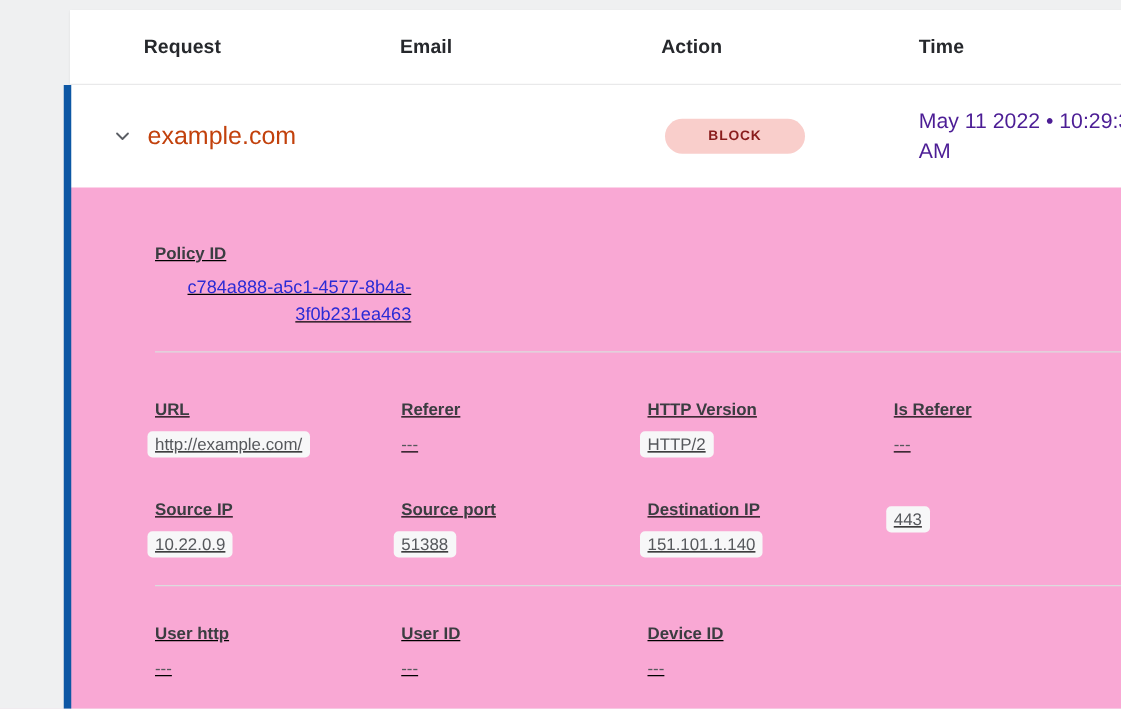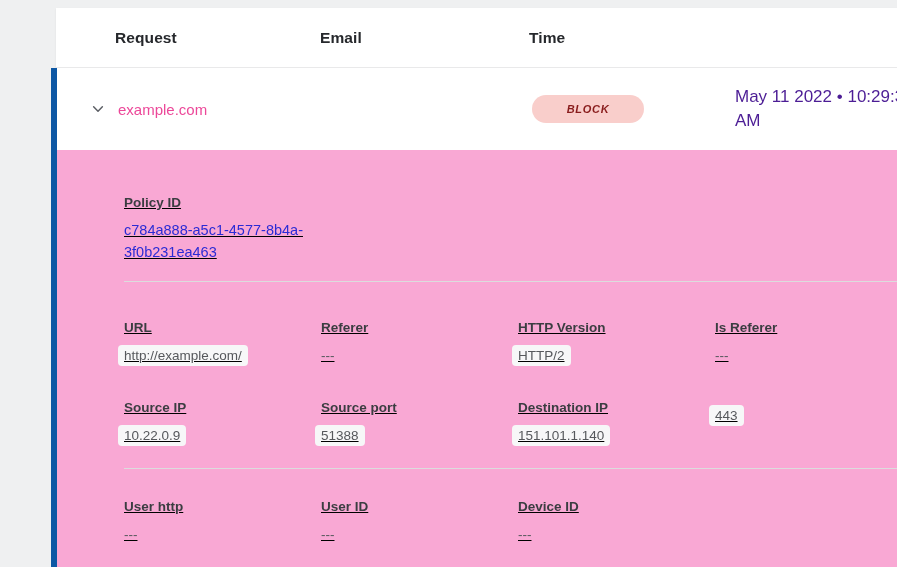--- a/index.html
+++ b/index.html
@@ -57,36 +57,35 @@
     cursor: pointer;
   }
   .request-cell { display: flex; align-items: center; gap: 12px; }
   .chevron {
     width: 16px; height: 16px;
     display: inline-flex; align-items: center; justify-content: center;
     color: #5b5e64;
     flex: 0 0 16px;
   }
   .domain {
-    font-size: 15px;
-    color: #ec4899;
+    font-size: 20px;
+    color: #c2410c;
   }
   .badge {
     display: inline-block;
     margin-left: 3px;
     padding: 8px 0;
     width: 112px;
     text-align: center;
     background: #f9cecb;
     color: #891c1c;
     border-radius: 15px;
     font-size: 11px;
     font-weight: 700;
     letter-spacing: 0.7px;
-    font-style: italic;
   }
   .time-cell {
     font-size: 17px;
     color: #4c1d95;
     line-height: 24px;
     padding-right: 4px;
   }
   
   .detail-panel {
     height: 417px;
@@ -104,20 +103,21 @@
   .policy-link {
     display: block;
     margin-top: 7px;
     max-width: 205px;
     font-size: 14.5px;
     line-height: 21.5px;
     color: #2b2bd5;
     text-decoration: none;
     overflow-wrap: break-word;
     cursor: pointer;
+    text-align: right;
   }
   .divider {
     height: 1px;
     background: #dcdcdd;
     border: none;
   }
   .divider-1 { margin-top: 18px; }
   .divider-2 { margin-top: 22px; }
   .fields-grid {
     display: grid;
@@ -142,20 +142,21 @@
 </head>
 <body>
 
 <div class="page">
   <div class="card">
     <div class="accent-bar"></div>
 
     <div class="thead">
       <div class="th">Request</div>
       <div class="th">Email</div>
+      <div class="th">Action</div>
       <div class="th">Time</div>
     </div>
 
     <div class="log-row">
       <div class="request-cell">
         <span class="chevron">
           <svg width="14" height="14" viewBox="0 0 16 16" fill="none" stroke="currentColor" stroke-width="1.7" stroke-linecap="round" stroke-linejoin="round">
             <polyline points="3,5.5 8,10.5 13,5.5"></polyline>
           </svg>
         </span>

